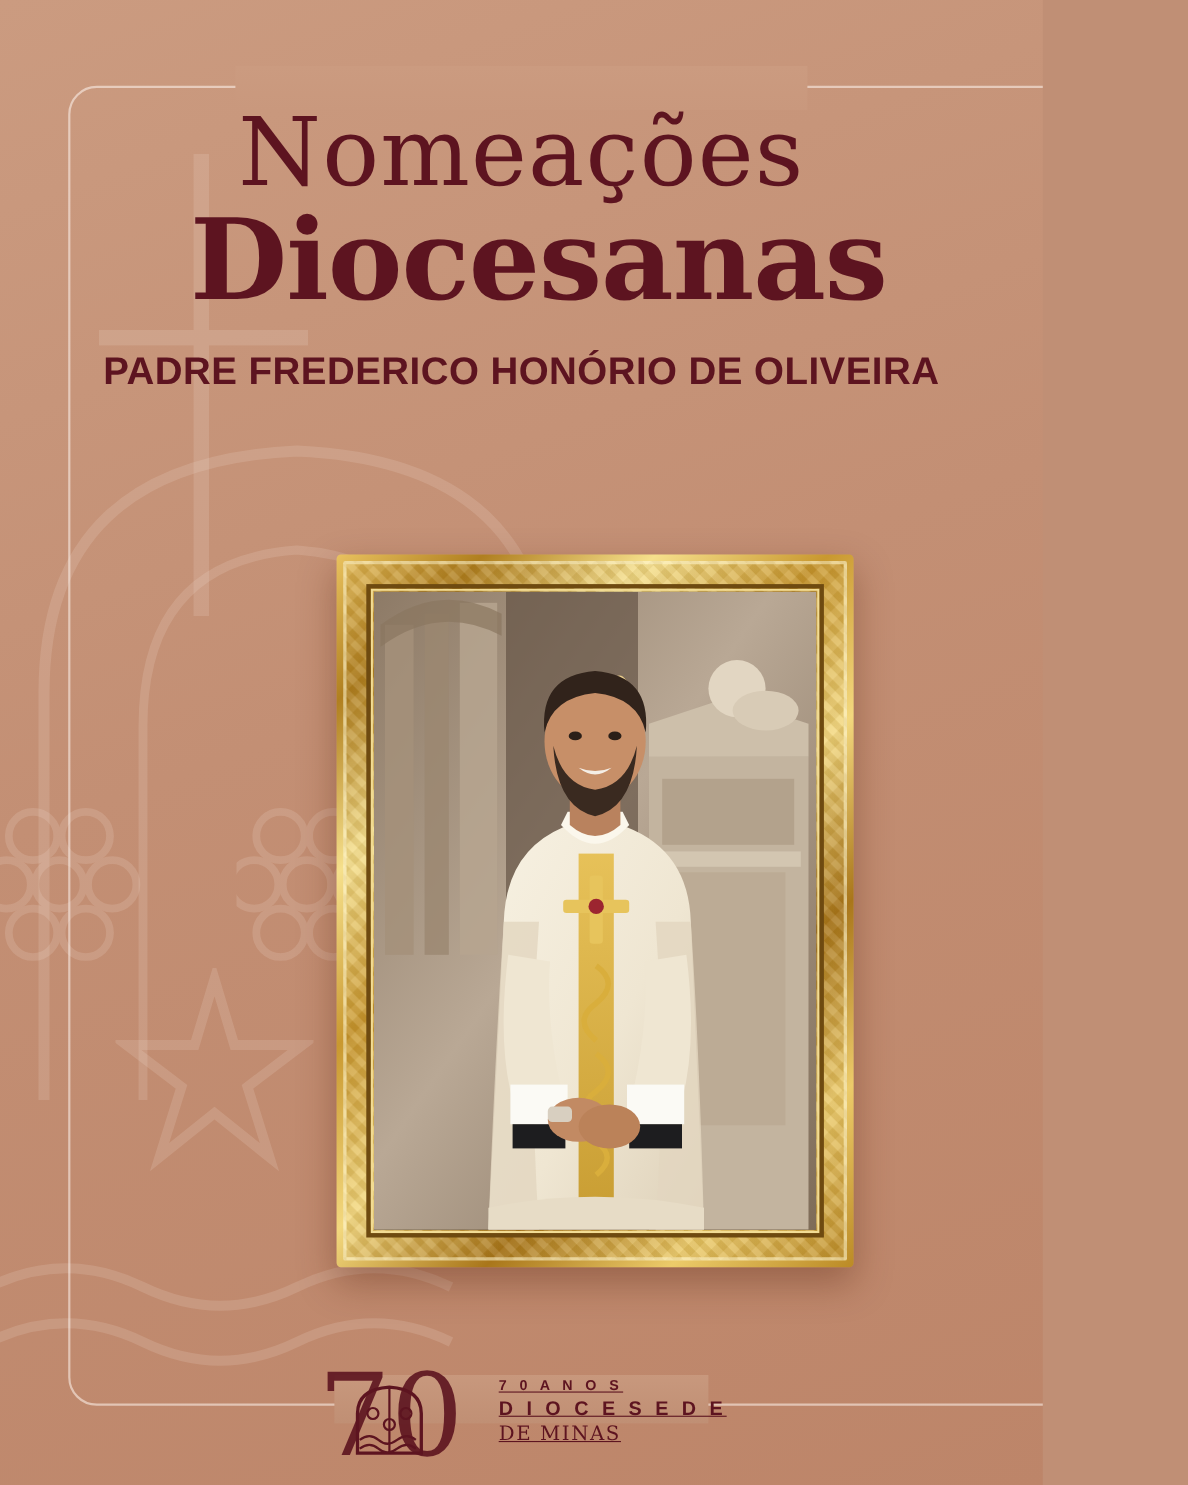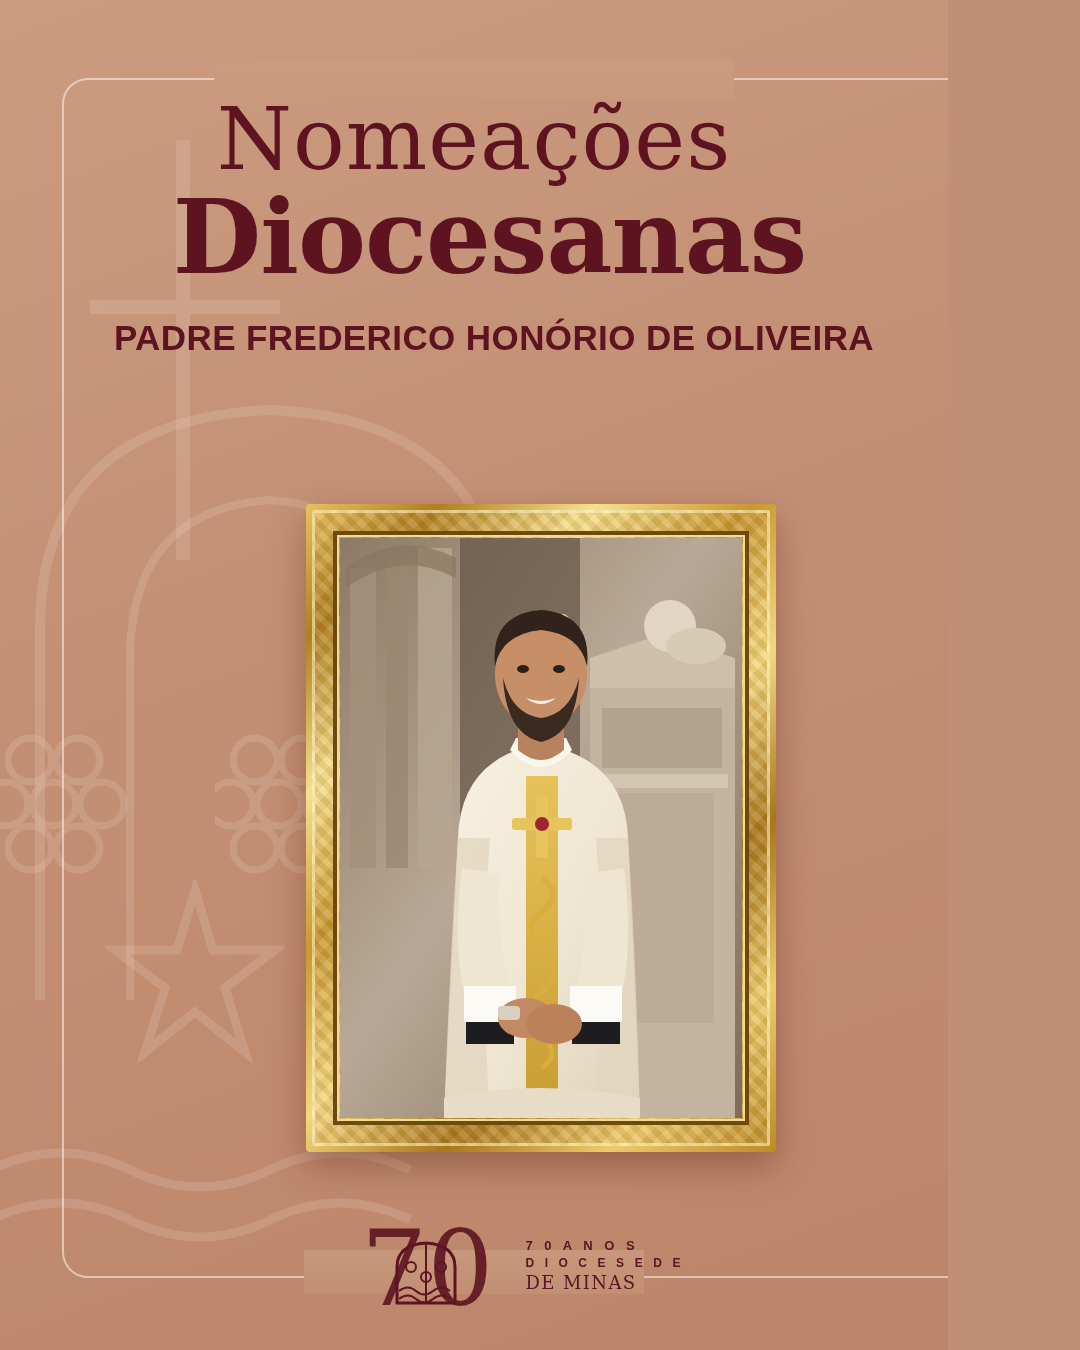--- a/index.html
+++ b/index.html
@@ -93,21 +93,20 @@
     padding-left: 31px;
   }
 
   .subhead {
     position: absolute;
     top: 318px;
     left: 0;
     width: 100%;
     text-align: center;
     z-index: 6;
-    padding-left: 20px;
   }
   .priest-name {
     font-family: "Liberation Sans", sans-serif;
     font-weight: bold;
     font-size: 35px;
     letter-spacing: 0.4px;
     color: #5d1420;
   }
   .role {
     margin-top: 16px;
@@ -169,41 +168,42 @@
     overflow: hidden;
     background: #6d5f52;
   }
   .photo svg { display:block; width:100%; height:100%; }
 
   
   .logo {
     position: absolute;
     left: 50%;
     transform: translateX(-50%);
-    bottom: 20px;
+    bottom: 2px;
     width: 420px;
     height: 130px;
     z-index: 8;
     display: flex;
     align-items: center;
-    justify-content: flex-end;
+    justify-content: center;
   }
   .logo-mark { width: 150px; height: 128px; position: relative; }
   .logo-text {
     margin-left: 16px;
     color: #5d1420;
+    text-decoration: underline;
   }
   .logo-top {
     font-size: 13px;
     letter-spacing: 4px;
     color: #5d1420;
     font-weight: bold;
   }
   .logo-sub {
-    font-size: 12px;
+    font-size: 18px;
     letter-spacing: 3.6px;
     color: #5d1420;
     margin-top: 3px;
     font-weight: bold;
   }
   .logo-city {
     font-family: "DejaVu Serif", "Liberation Serif", serif;
     font-size: 42px;
     line-height: 0.96;
     letter-spacing: 1px;

